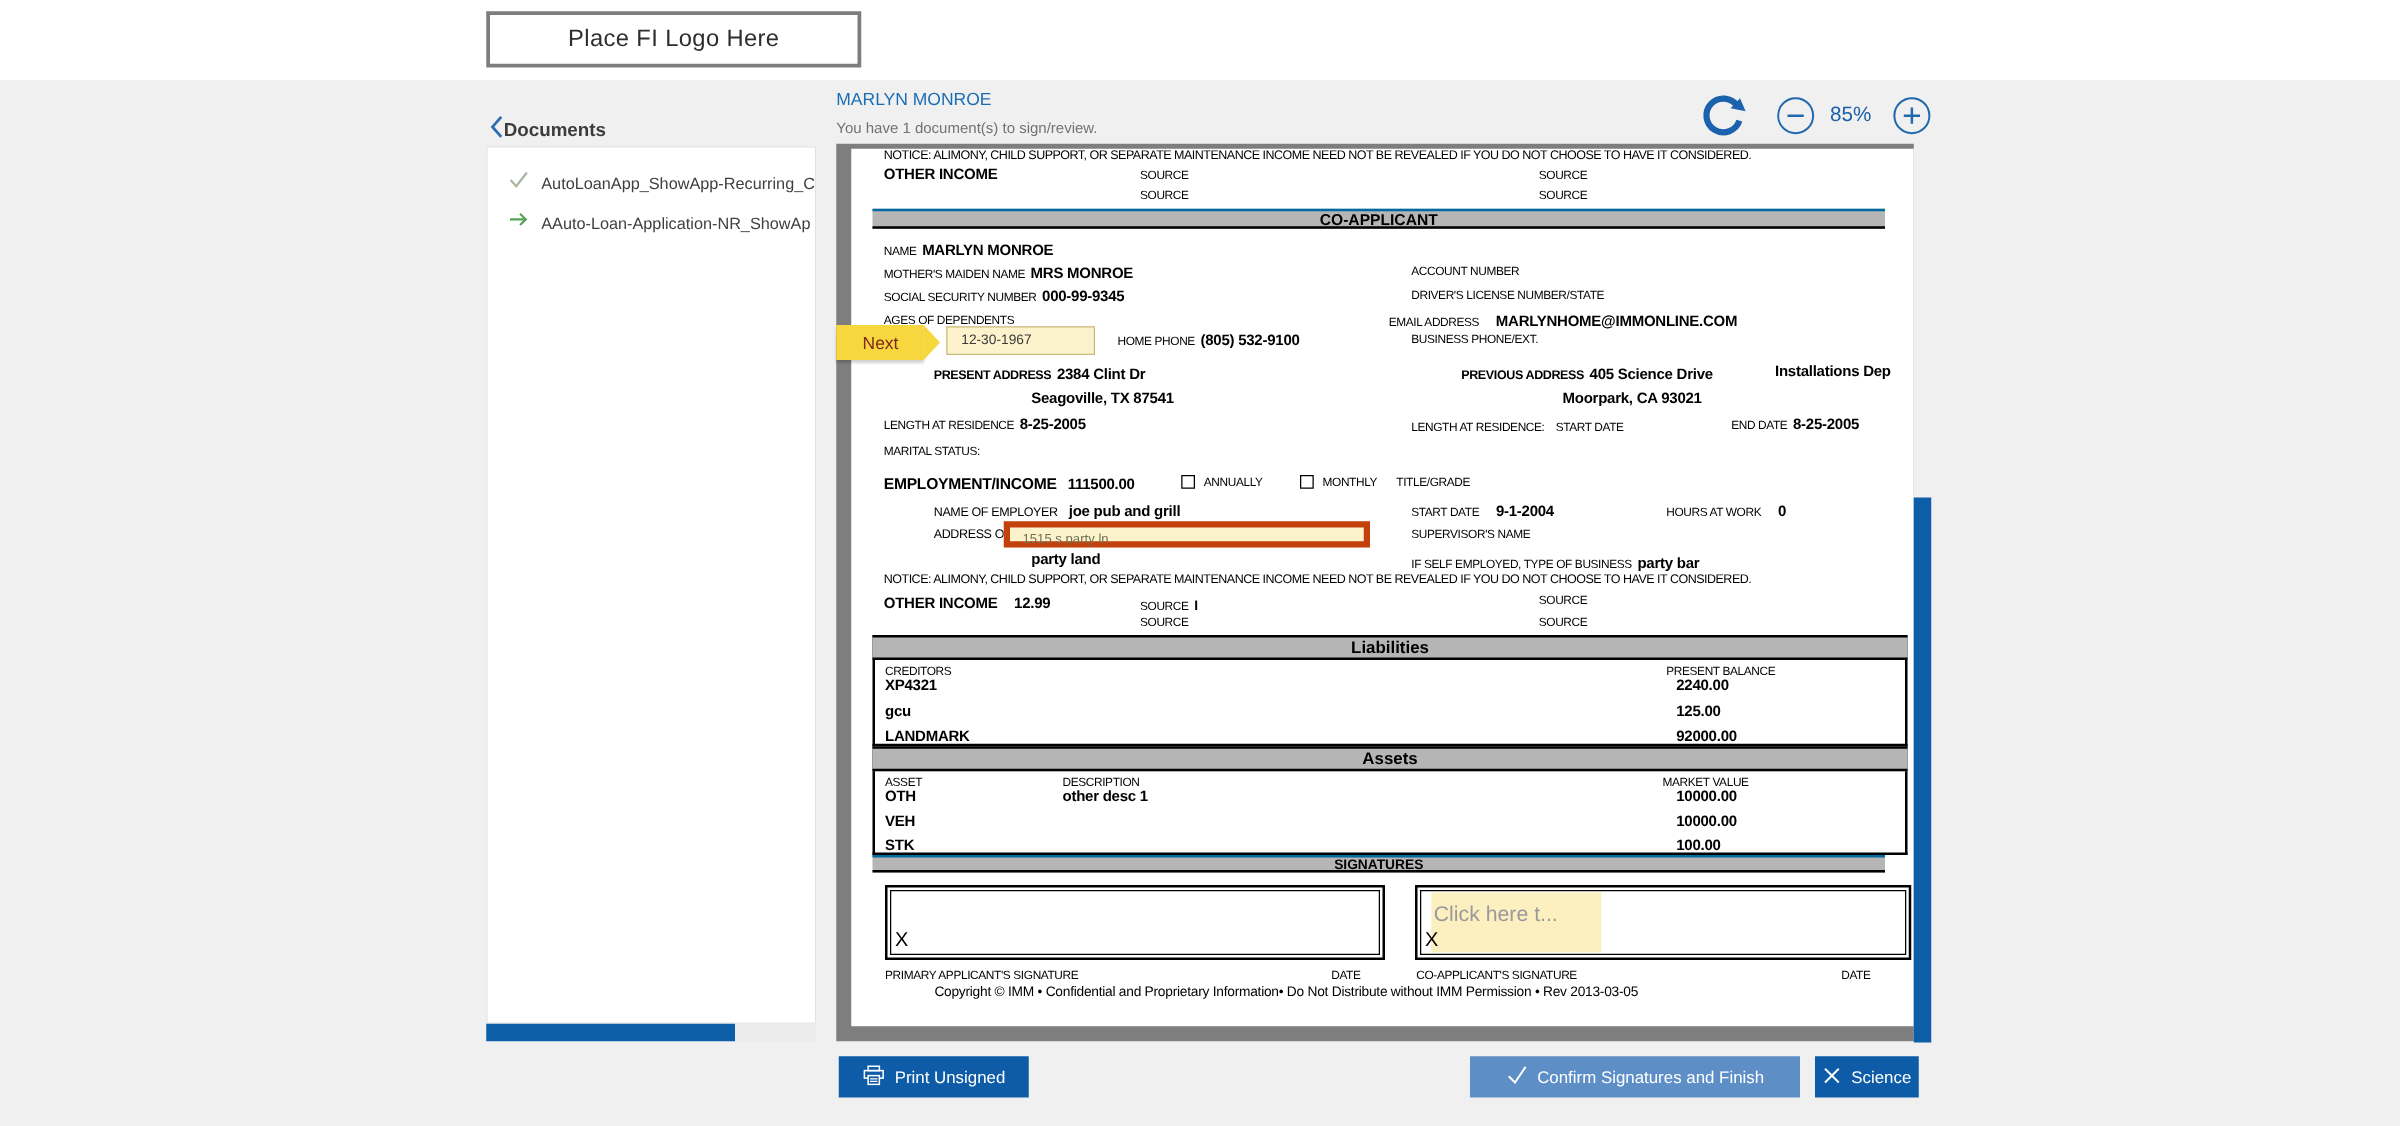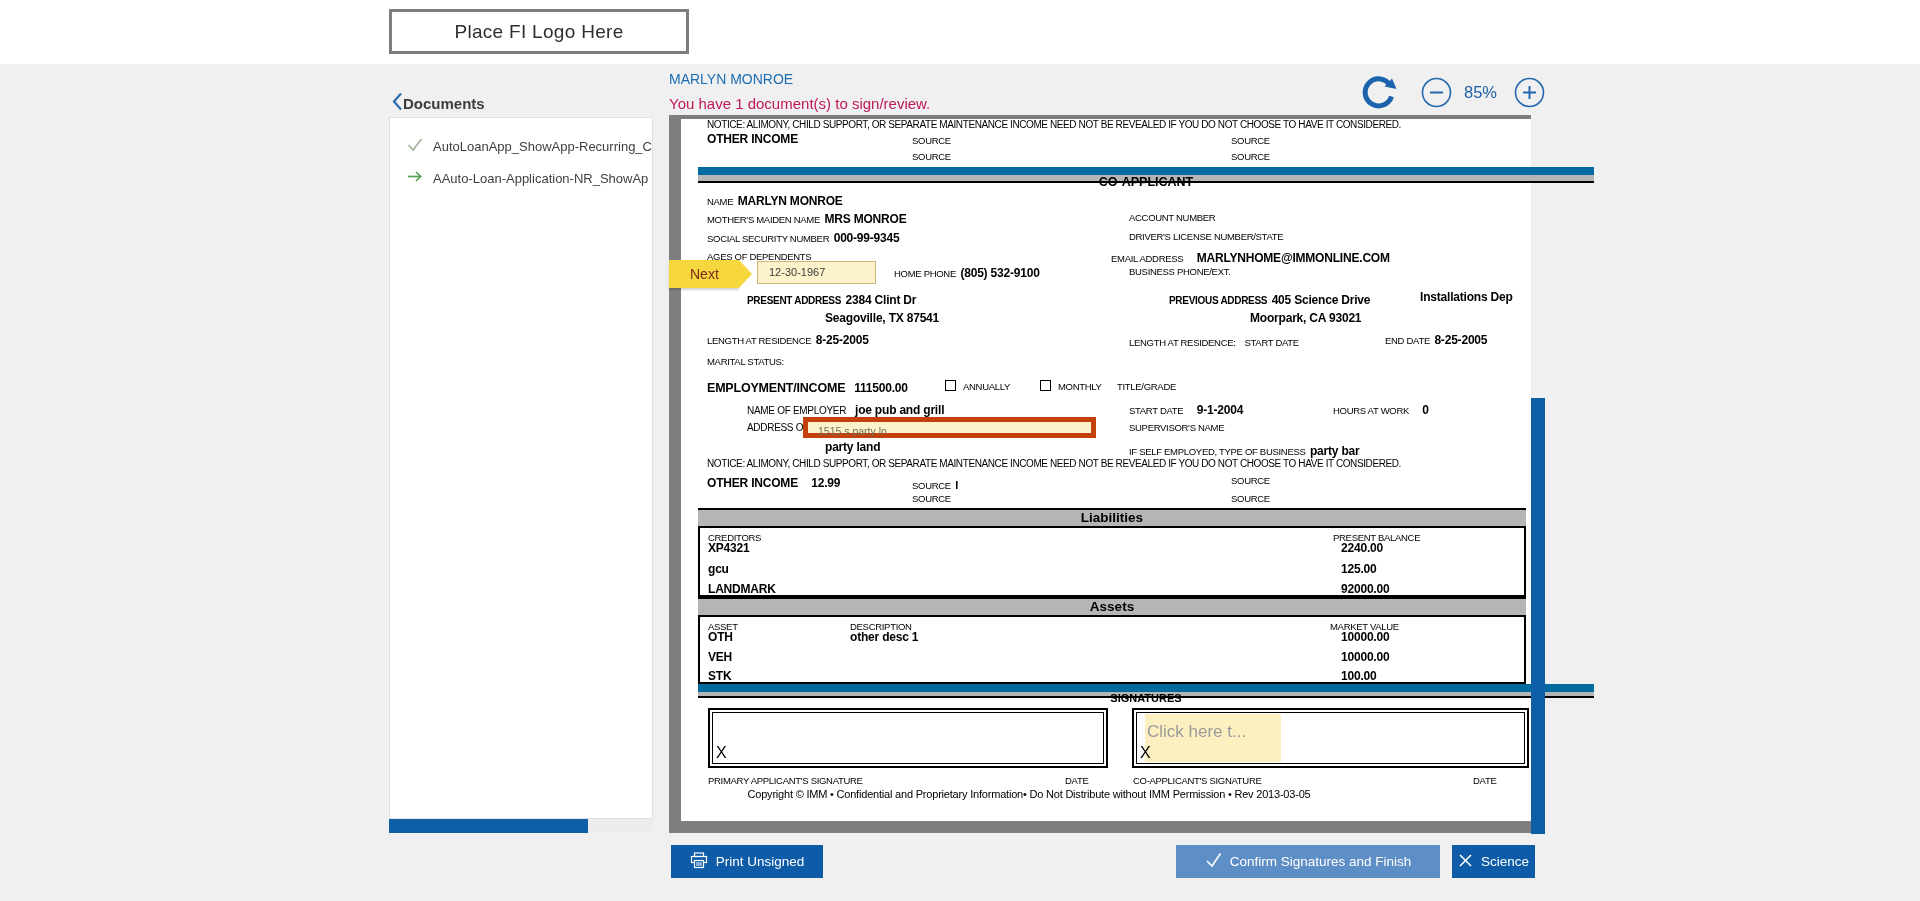--- a/index.html
+++ b/index.html
@@ -18,21 +18,21 @@
     position:absolute; left:389px; top:9px; width:300px; height:45px;
     background:#fff; border:3px solid #7d7d7d;
     display:flex; align-items:center; justify-content:center;
     font-size:19px; color:#2e2e2e; letter-spacing:.3px;
   }
 
   
   .back-hdr { position:absolute; left:392px; top:92px; display:flex; align-items:center; gap:0; cursor:pointer; }
   .back-hdr .txt { font-weight:bold; font-size:15px; color:#3c3c3c; }
   .recipient { position:absolute; left:669px; top:71px; color:#1b6db2; font-size:14px; }
-  .status-msg { position:absolute; left:669px; top:95px; color:#be185d; font-size:15px; }
+  .status-msg { position:absolute; left:669px; top:95px; color:#737373; font-size:12px; }
   .zoom-pct { position:absolute; left:1464px; top:83px; color:#1b5fa8; font-size:16.5px; }
   .circ-btn { position:absolute; width:31px; height:31px; top:77px; cursor:pointer; }
 
   
   .doc-panel { position:absolute; left:389px; top:117px; width:264px; height:702px; background:#fff; border:1px solid #e2e2e2; overflow:hidden; }
   .doc-item { position:absolute; left:0; width:264px; height:28px; display:flex; align-items:center; gap:10px; padding-left:17px; cursor:pointer; }
   .doc-item .lbl { font-size:13px; color:#3f3f3f; white-space:nowrap; overflow:hidden; }
   .hscroll-track { position:absolute; left:389px; top:819px; width:264px; height:14px; background:#ececec; }
   .hscroll-thumb { position:absolute; left:0; top:0; width:199px; height:14px; background:#0c5fa6; }
 
@@ -41,22 +41,22 @@
   .page { position:absolute; left:12px; top:4px; width:850px; height:702px; background:#fff; color:#000; }
   .vscroll-thumb { position:absolute; left:1531px; top:398px; width:14px; height:436px; background:#0c5fa6; }
 
   
   .l  { font-size:9.5px; letter-spacing:-0.3px; }
   .l10{ font-size:10px; letter-spacing:-0.3px;padding-left:40px; }
   .v  { font-weight:bold; font-size:12px; letter-spacing:-0.2px; }
   .v11{ font-weight:bold; font-size:11px; letter-spacing:-0.2px; }
   .notice { font-size:10px; letter-spacing:-0.4px; }
   .banner {
-    position:absolute; left:17px; width:896px; background:#b5b5b5;
-    border-top:8px solid #0369a1; border-bottom:2px solid #000;
+    position:absolute; left:17px; width:810px; background:#b5b5b5;
+    border-top:2px solid #0369a1; border-bottom:2px solid #000;
     text-align:center; font-weight:bold; color:#000;
   }
   .sect { position:absolute; left:17px; width:828px; border:2px solid #000; border-top:none; }
   .sect .banner { left:-2px; top:0; width:828px; border-top:2px solid #000; }
   .cb { position:absolute; width:11px; height:11px; border:1.5px solid #000; background:#fff; }
 
   
   .next-flag {
     position:absolute; left:-12px; top:141px; width:70px; height:28px;
     background:#f7d73e; color:#7e2a1d; font-size:14px; line-height:28px;

